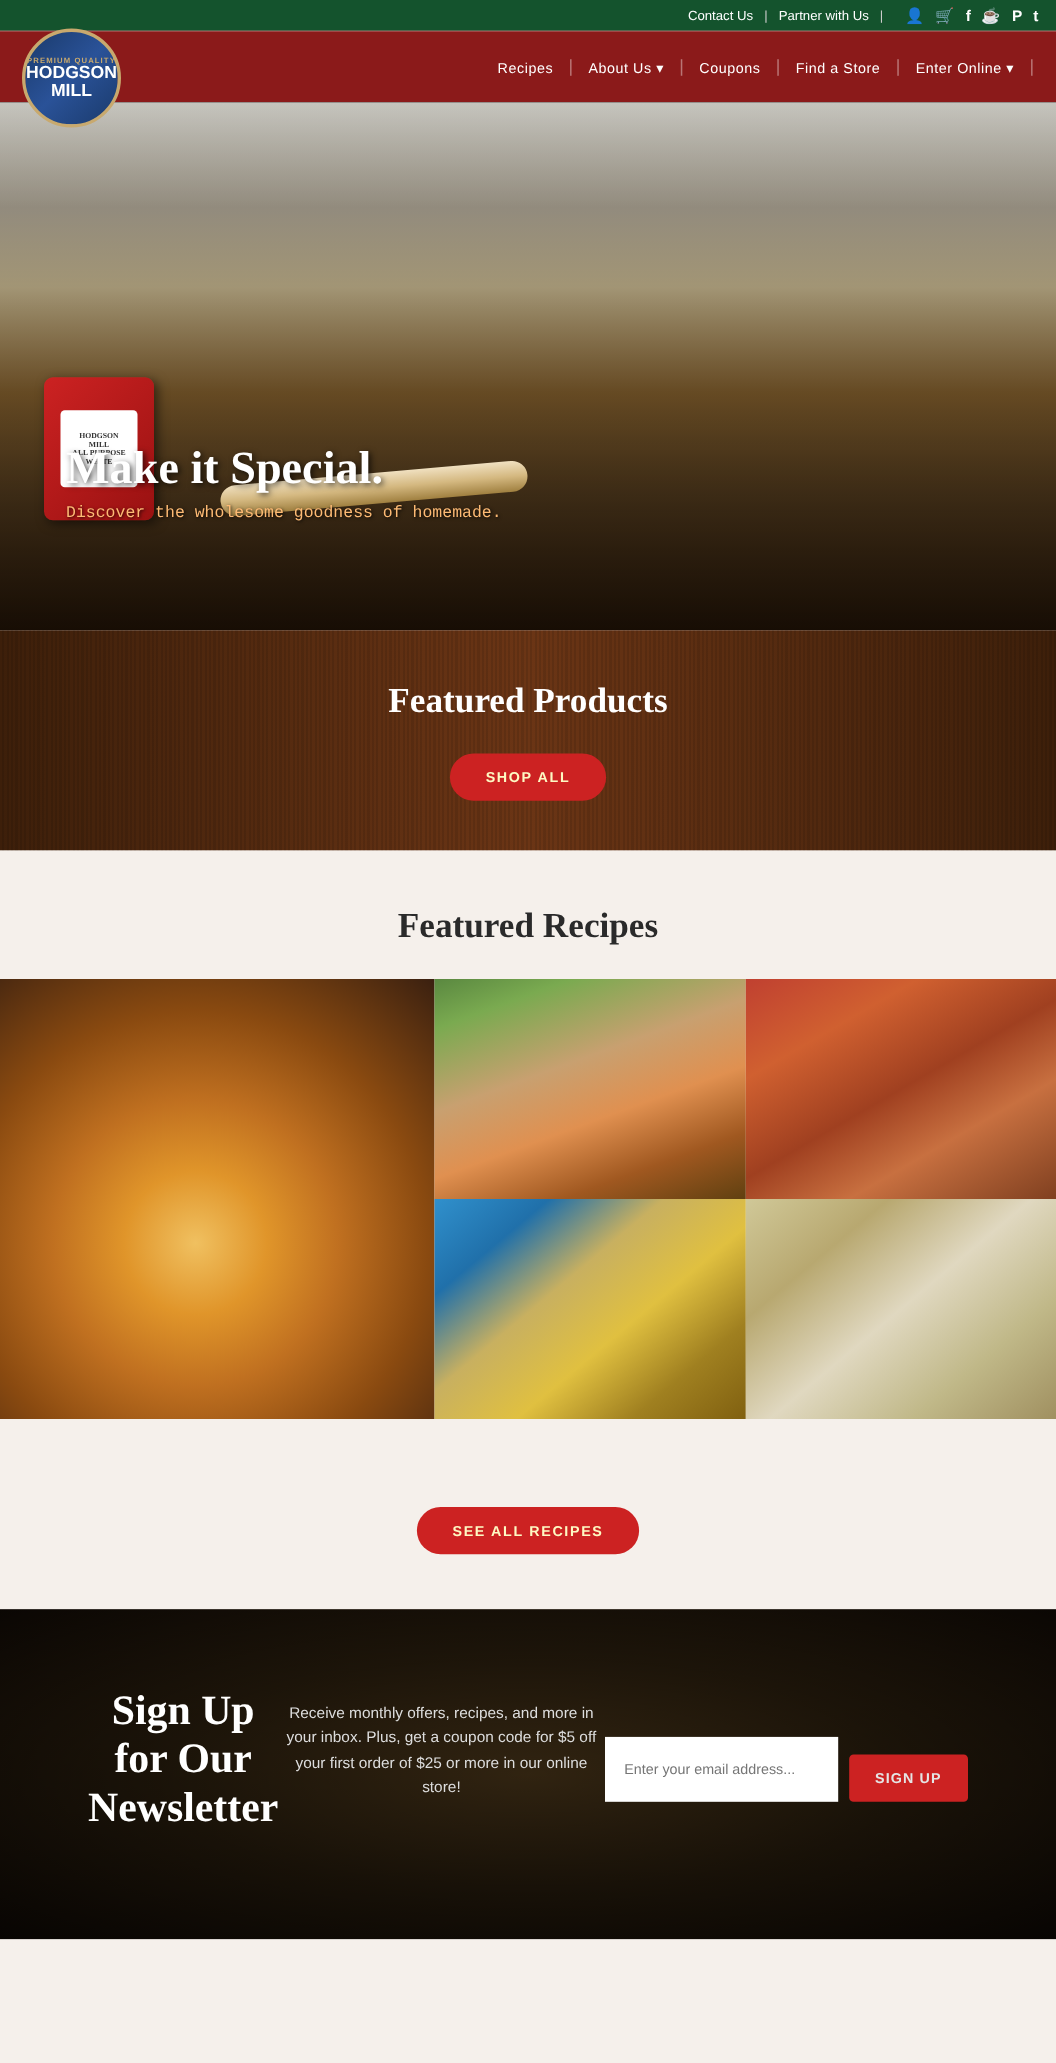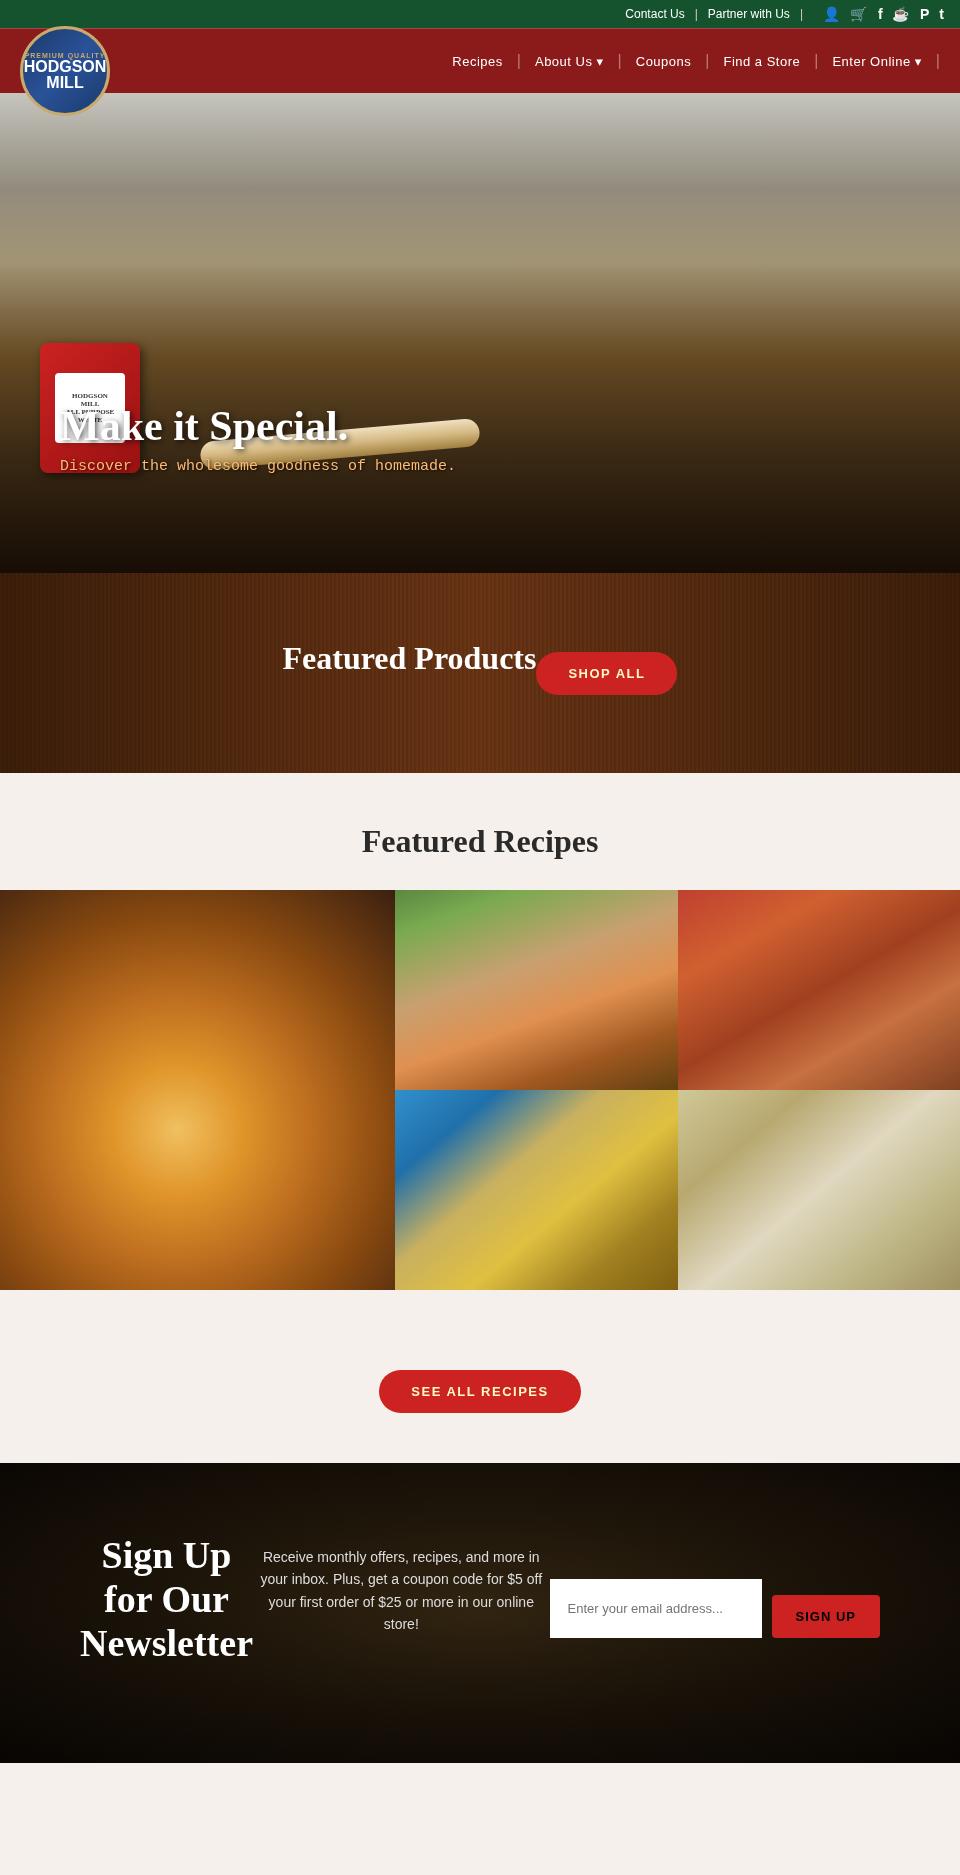--- a/index.html
+++ b/index.html
@@ -123,21 +123,21 @@
       flex-direction: column;
     }
     .bag-label-text { font-size: 7px; font-weight: bold; text-align: center; color: #333; }
 
     
     .featured-products {
       width: 960px;
       min-height: 200px;
       background: linear-gradient(to right, #3d1f0a, #6b3515, #3d1f0a);
       display: flex;
-      flex-direction: row;
+      flex-direction: column;
       align-items: center;
       justify-content: center;
       padding: 40px 36px;
       position: relative;
     }
     .featured-products::before {
       content: '';
       position: absolute;
       top: 0; left: 0; right: 0; bottom: 0;
       background: repeating-linear-gradient(
@@ -250,21 +250,21 @@
       padding: 14px 18px;
       border-radius: 0;
       border: none;
       font-size: 13px;
       font-family: Arial, sans-serif;
       color: #888;
       background: #fff;
     }
     .signup-btn {
       background: #cc2222;
-      color: #000000;
+      color: #e5e5e5;
       border: none;
       padding: 14px 24px;
       border-radius: 4px;
       font-size: 13px;
       font-weight: bold;
       font-family: Arial, sans-serif;
       letter-spacing: 1px;
       cursor: pointer;
       white-space: nowrap;
       margin-top: 16px;

